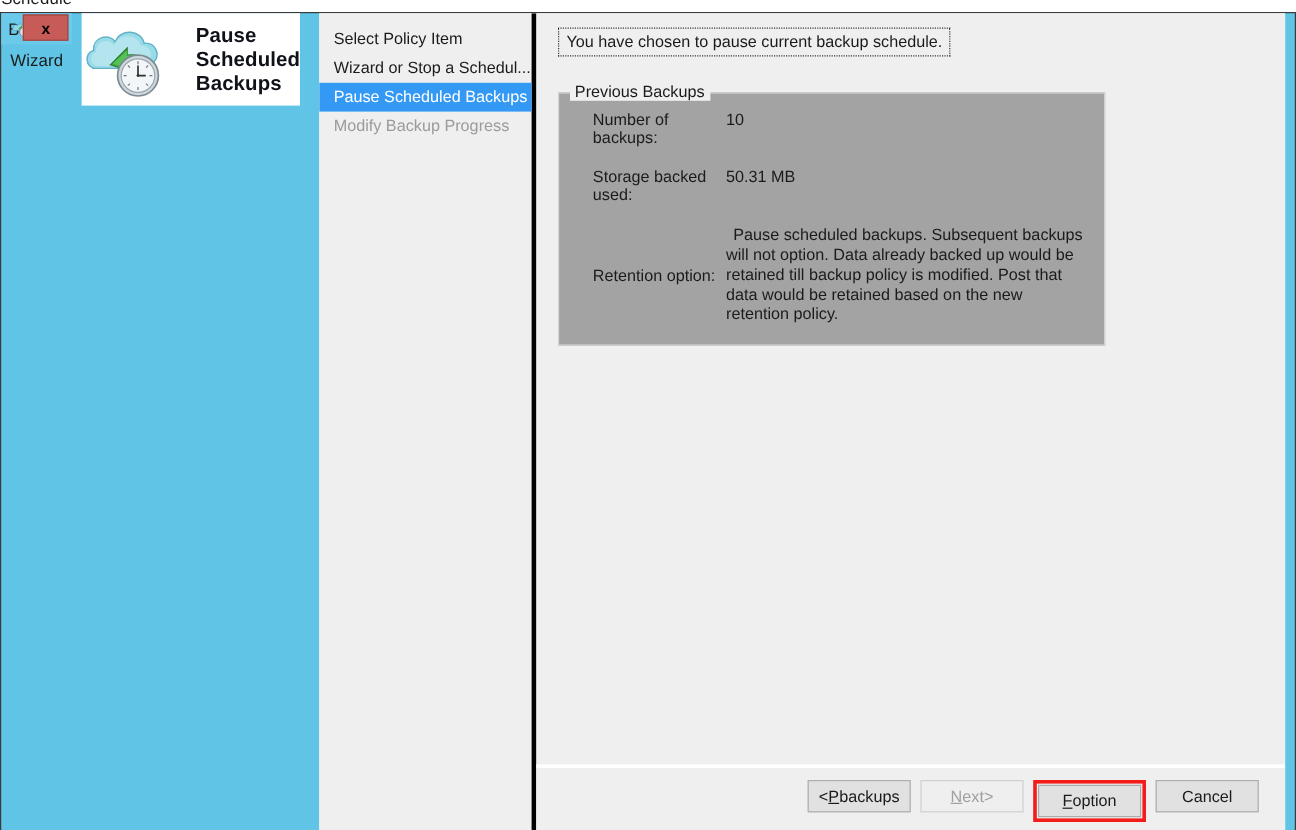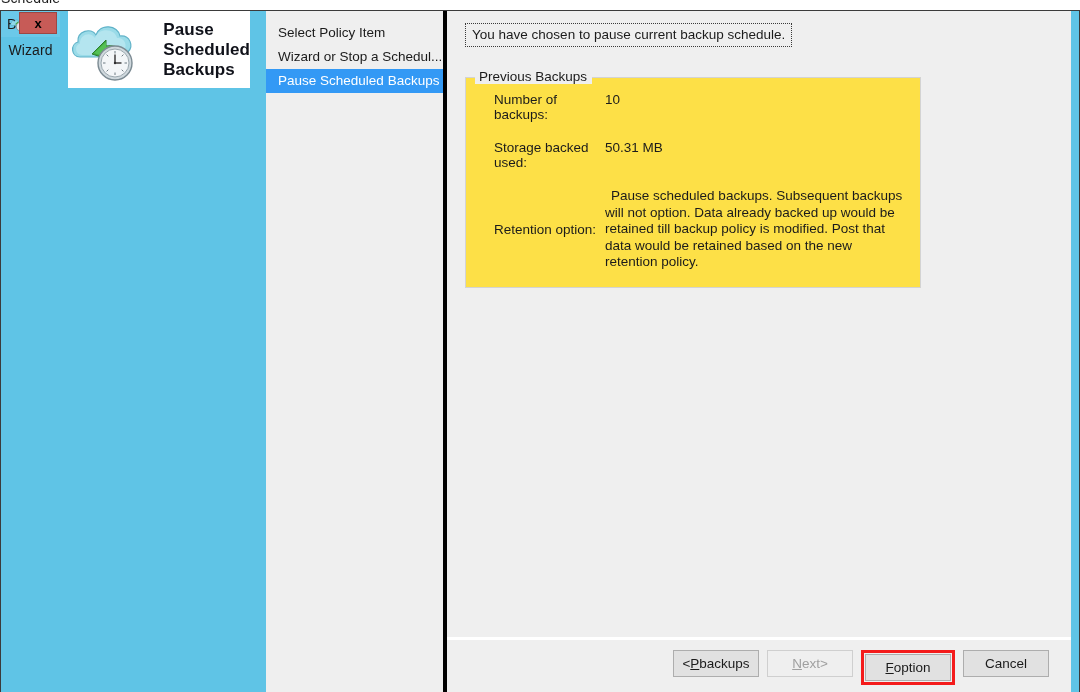--- a/index.html
+++ b/index.html
@@ -156,21 +156,21 @@
     margin-left: 2px;
   }
 
   
   .groupbox {
     position: relative;
     margin-top: 30px;
     margin-left: 2px;
     width: 456px;
     border: 1px solid #d3d3d3;
-    background: #fde047;
+    background: #a3a3a3;
     padding: 14px 14px 14px 14px;
     box-sizing: border-box;
   }
   .groupbox-legend {
     position: absolute;
     top: -9px;
     left: 9px;
     background: #efefef;
     padding: 0 5px 0 4px;
     font-size: 13.5px;
@@ -297,20 +297,21 @@
     </div>
     <div class="header-title">Pause Scheduled Backups</div>
   </div>
 
   <div class="body-area">
 
     <div class="sidebar">
       <div class="nav-item">Select Policy Item</div>
       <div class="nav-item">Wizard or Stop a Schedul...</div>
       <div class="nav-item selected">Pause Scheduled Backups</div>
+      <div class="nav-item dim">Modify Backup Progress</div>
     </div>
 
     <div class="content">
 
       <div class="content-inner">
 
         <div class="focus-msg">You have chosen to pause current backup schedule.</div>
 
         <div class="groupbox">
           <div class="groupbox-legend">Previous Backups</div>

